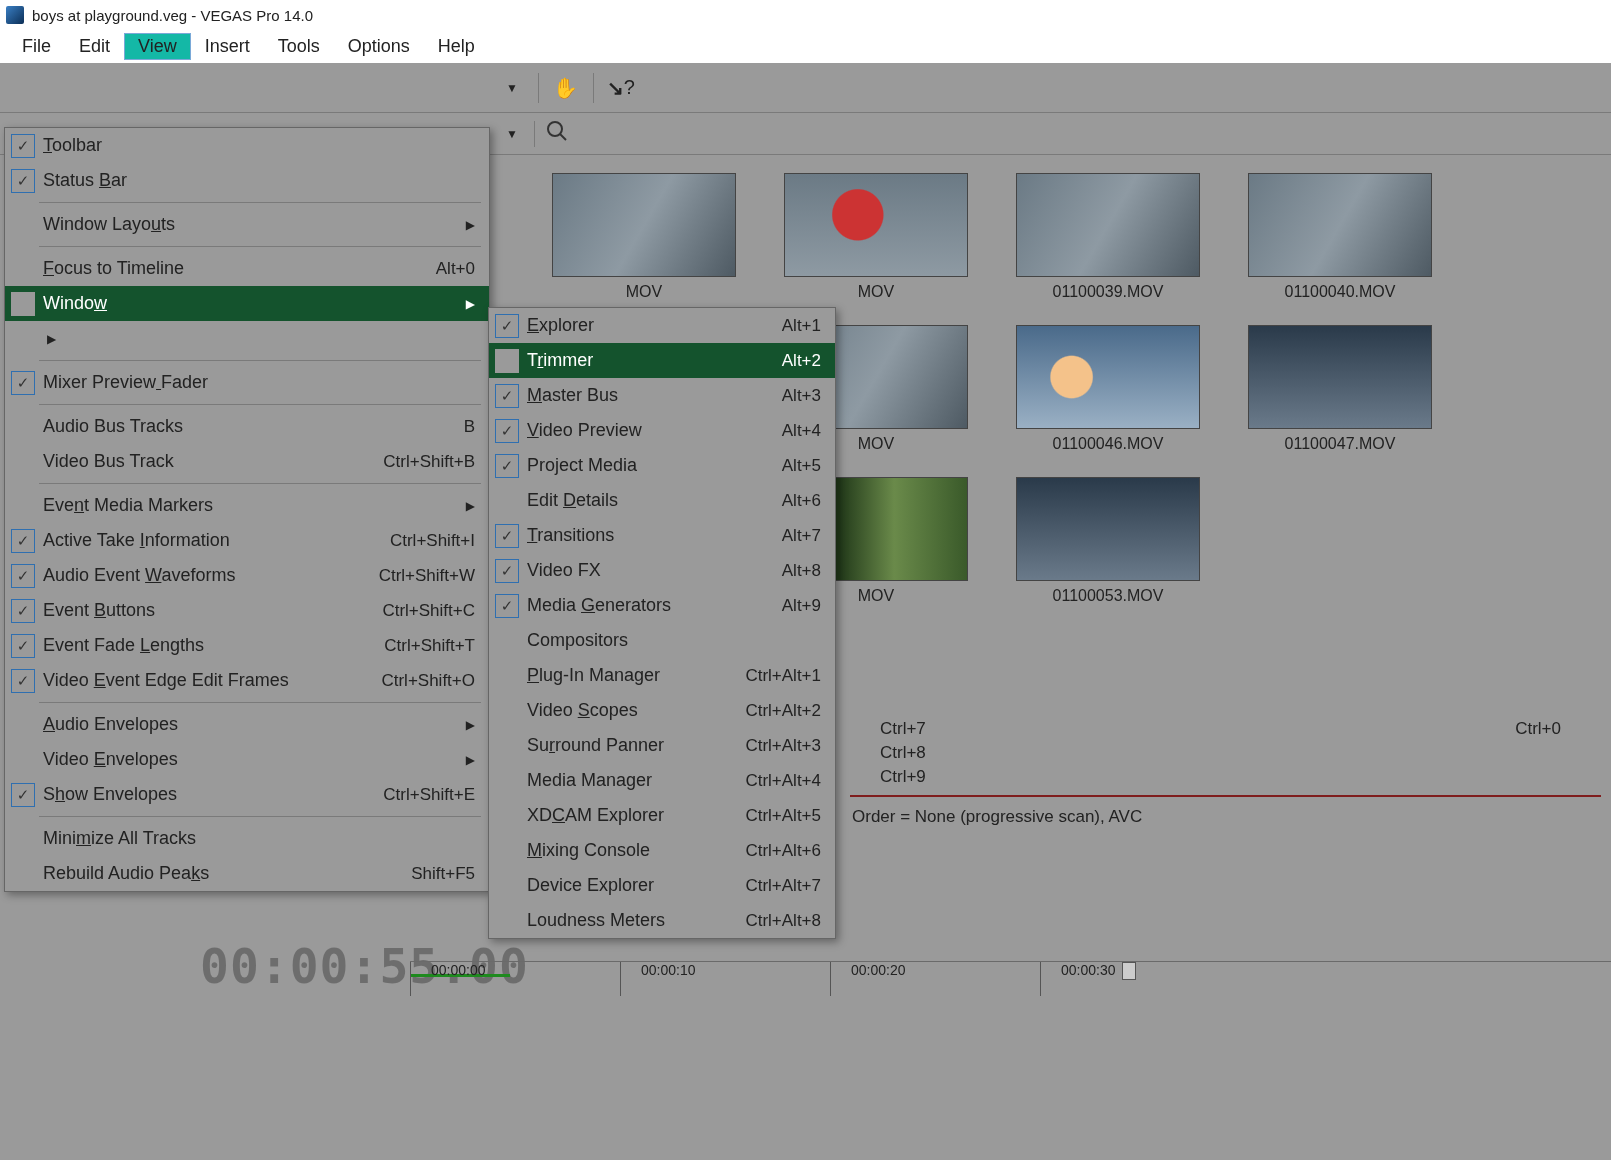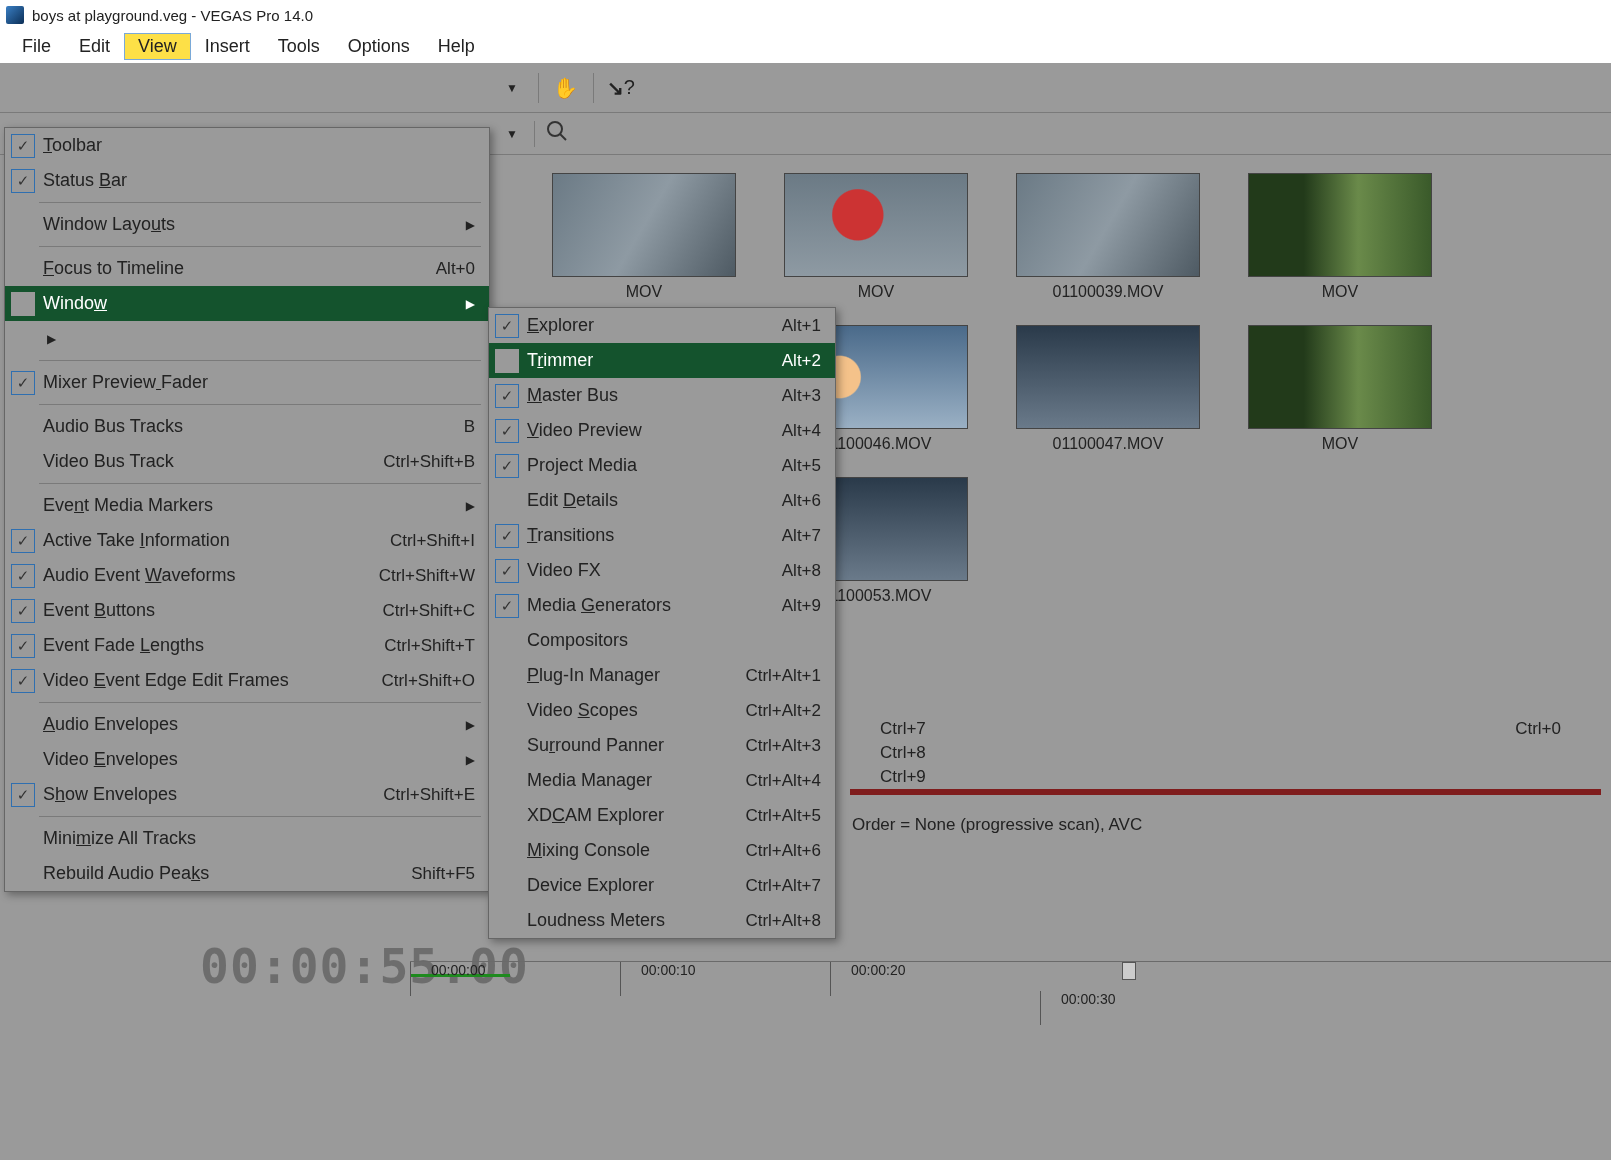--- a/index.html
+++ b/index.html
@@ -4,21 +4,21 @@
 <style>
 * { margin: 0; padding: 0; box-sizing: border-box; font-family: "Segoe UI", Tahoma, sans-serif; }
 html, body { width: 1611px; height: 1160px; background: #9a9a9a; overflow: hidden; }
 
 .titlebar { height: 30px; background: #fff; display: flex; align-items: center; padding: 0 6px; gap: 8px; }
 .app-icon { width: 18px; height: 18px; background: linear-gradient(135deg,#3a7fc4,#0b2e55); border-radius: 2px; }
 .title-text { font-size: 15px; color: #222; }
 
 .menubar { height: 33px; background: #fff; display: flex; align-items: center; padding: 0 8px; gap: 0; font-size: 18px; color: #222; }
 .menubar .menu-item { padding: 4px 14px; cursor: default; }
-.menubar .menu-item.active { background: #fde047; border: 1px solid #7aa9d8; padding: 2px 13px; }
+.menubar .menu-item.active { background: #14b8a6; border: 1px solid #7aa9d8; padding: 2px 13px; }
 
 .workspace { position: absolute; top: 63px; left: 0; right: 0; bottom: 0; background: #9a9a9a; }
 
 .toolbar { height: 50px; display: flex; align-items: center; padding-left: 500px; gap: 8px; border-bottom: 1px solid #7a7a7a; }
 .toolbar .sep { width: 1px; height: 30px; background: #7a7a7a; margin: 0 6px; }
 .toolbar-dropdown-arrow { font-size: 12px; color: #222; padding: 4px 6px; }
 .toolbar-icon { width: 26px; height: 26px; display: flex; align-items: center; justify-content: center; font-size: 20px; color: #222; }
 
 .search-row { height: 42px; display: flex; align-items: center; padding-left: 500px; gap: 10px; border-bottom: 1px solid #7a7a7a; }
 .search-icon { font-size: 22px; color: #444; }
@@ -37,21 +37,21 @@
 .menu-check.empty { border: none; }
 .menu-label { flex: 1; padding-left: 4px; white-space: nowrap; }
 .menu-shortcut { color: #222; font-size: 17px; }
 .menu-row.highlight .menu-shortcut { color: #fff; }
 .menu-arrow { font-size: 12px; margin-left: 8px; }
 .menu-row.highlight .menu-arrow { color: #fff; }
 .menu-sep { height: 1px; background: #7a7a7a; margin: 4px 8px 4px 34px; }
 
 .info-strip { position: absolute; top: 654px; left: 850px; right: 10px; font-size: 17px; color: #222; }
 .info-strip .row { display: flex; justify-content: space-between; padding: 2px 40px 2px 30px; }
-.info-strip .detail { padding: 20px 0 0 2px; border-top: 6px solid #7f1d1d; margin-top: 0; }
+.info-strip .detail { padding: 10px 0 0 2px; border-top: 2px solid #7f1d1d; margin-top: 6px; }
 
 .timecode-big { position: absolute; top: 875px; left: 200px; font-family: "Segoe UI", monospace; font-size: 48px; font-weight: 600; color: #1c1c1c; letter-spacing: 1px; }
 
 .ruler { position: absolute; top: 898px; left: 410px; right: 0; height: 34px; border-top: 1px solid #6a6a6a; }
 .ruler .tick { position: absolute; top: 0; height: 34px; border-left: 1px solid #555; font-size: 14px; color: #222; padding-left: 20px; }
 .ruler .marker { position: absolute; top: 0; width: 14px; height: 18px; background: #ccc; border: 1px solid #555; }
 .ruler .greenline { position: absolute; top: 12px; left: 0; width: 100px; height: 3px; background: #1e8a1e; }
 
 .u { text-decoration: underline; }
 
@@ -111,20 +111,24 @@
       </div>
       <div class="thumb">
         <div class="thumb-img tb"></div>
         <div class="thumb-label">MOV</div>
       </div>
       <div class="thumb">
         <div class="thumb-img ta"></div>
         <div class="thumb-label">01100039.MOV</div>
       </div>
       <div class="thumb">
+        <div class="thumb-img ta"></div>
+        <div class="thumb-label">01100040.MOV</div>
+      </div>
+      <div class="thumb">
         <div class="thumb-img tc"></div>
         <div class="thumb-label">MOV</div>
       </div>
       <div class="thumb">
         <div class="thumb-img ta"></div>
         <div class="thumb-label">MOV</div>
       </div>
       <div class="thumb">
         <div class="thumb-img td"></div>
         <div class="thumb-label">01100046.MOV</div>
@@ -163,21 +167,21 @@
       <div class="detail">Order = None (progressive scan), AVC</div>
     </div>
 
   <div class="timecode-big" style="opacity:.35">00:00:55.00</div>
 
   <div class="ruler" id="ruler">
     <div class="greenline"></div>
   <div class="tick" style="left: 0px;">00:00:00</div>
       <div class="tick" style="left: 210px;">00:00:10</div>
       <div class="tick" style="left: 420px;">00:00:20</div>
-      <div class="tick" style="left: 630px; margin-top: 29px;">00:00:30</div>
+      <div class="tick" style="left: 630px;">00:00:30</div>
       <div class="marker" style="left: 712px;"></div>
     </div>
 
   <div class="view-menu" id="view-menu">
       <div class="menu-row">
         <div class="menu-check">✓</div>
         <div class="menu-label"><span class="u">T</span>oolbar</div>
       </div>
       <div class="menu-row">
         <div class="menu-check">✓</div>

